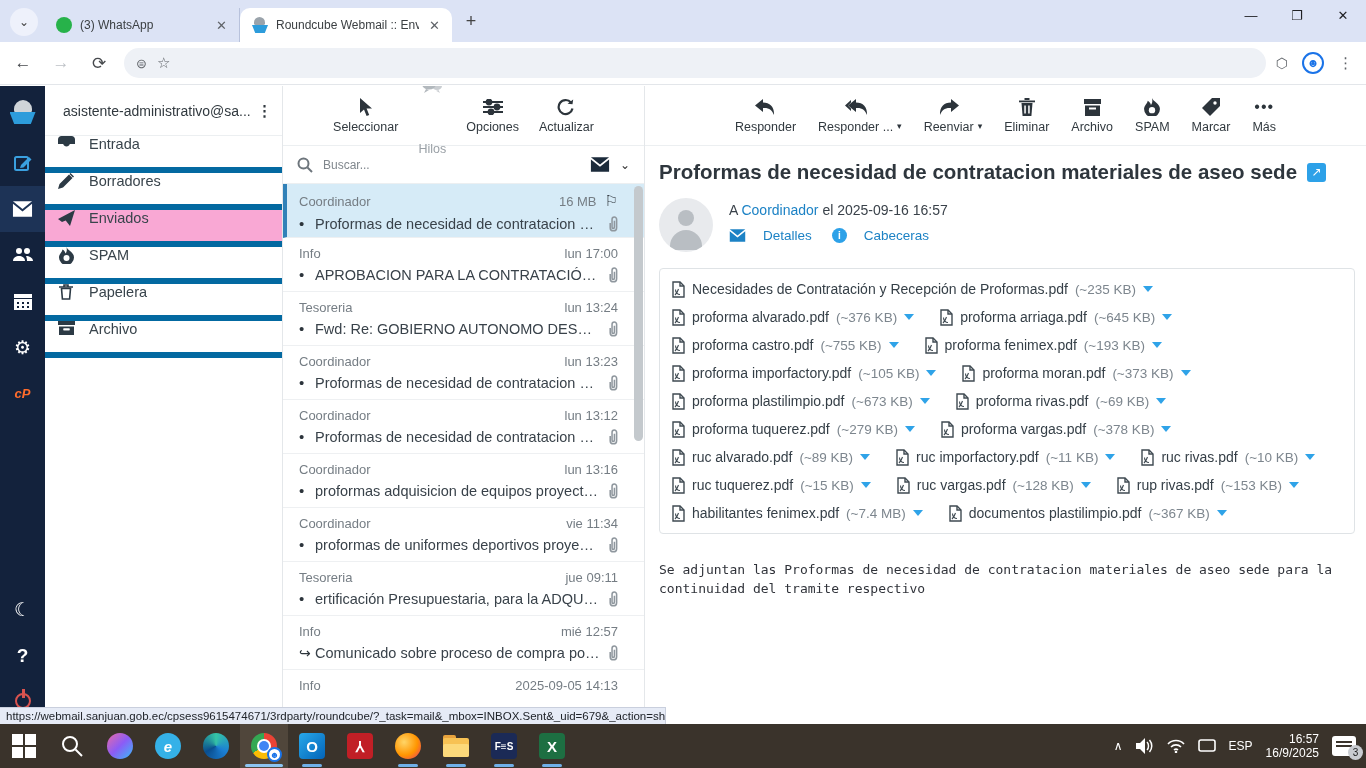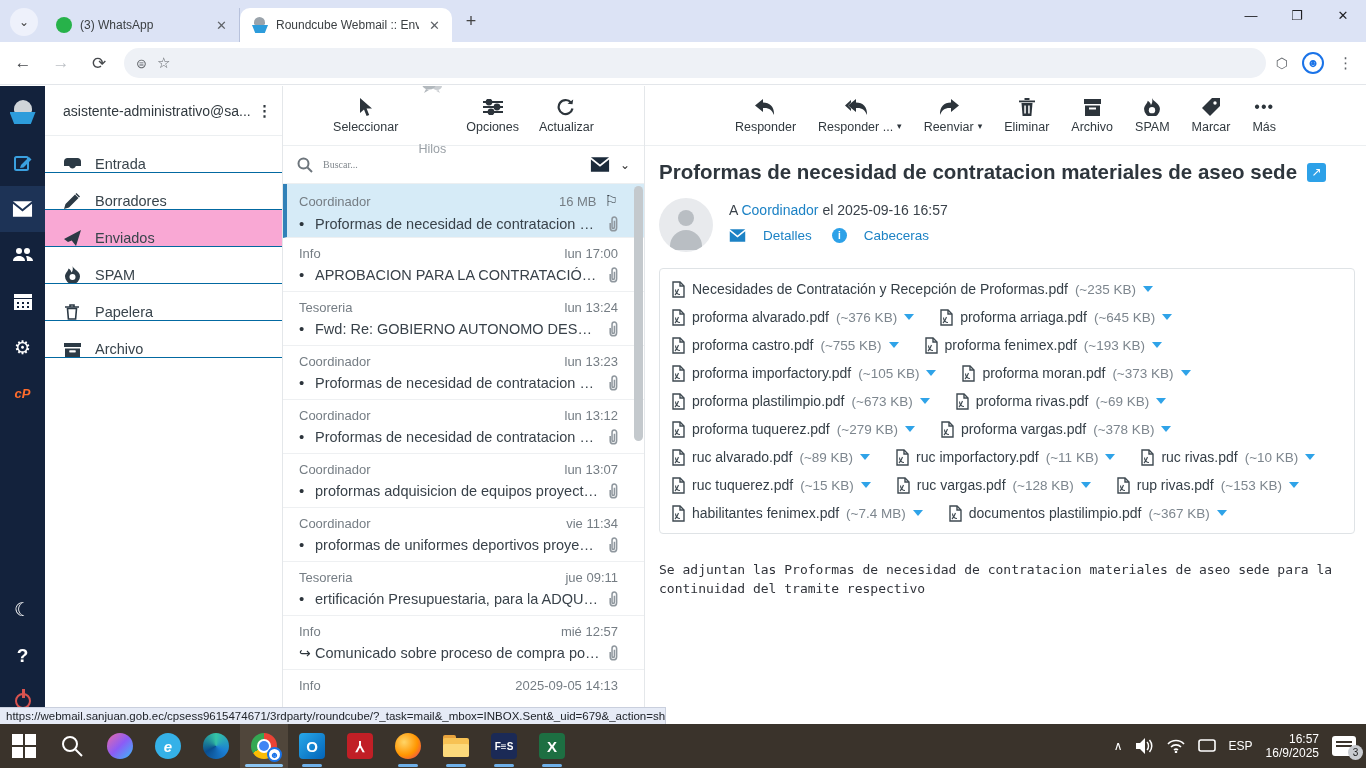--- a/index.html
+++ b/index.html
@@ -48,32 +48,32 @@
   .glyph { font-size:19px; line-height:1; }
   .cp-logo { color:#ff6c2c; font-weight:bold; font-style:italic; font-size:13px; }
   .power-ic { width:16px; height:16px; border:2.5px solid #d9534f; border-radius:50%; position:relative; }
   .power-ic::after { content:""; position:absolute; left:5px; top:-6px; width:3px; height:9px; background:#d9534f; }
 
   
   .folders { width:238px; border-right:1px solid #e4e7ea; flex:none; background:#fff; }
   .acct-row { height:50px; display:flex; align-items:center; padding:0 10px 0 18px; border-bottom:1px solid #eceff1; }
   .acct-name { flex:1; font-size:14px; color:#31393f; white-space:nowrap; overflow:hidden; }
   .acct-kebab { color:#31393f; font-size:15px; font-weight:bold; }
-  .folder-row { height:37px; display:flex; align-items:flex-end; gap:14px; padding-left:18px; border-bottom:1px solid #0369a1; color:#39444c; font-size:14.5px; }
+  .folder-row { height:37px; display:flex; align-items:flex-start; gap:14px; padding-left:12px; border-bottom:6px solid #0369a1; color:#39444c; font-size:14.5px; }
   .folder-row.is-selected { background:#f9a8d4; }
   .f-ic { width:18px; display:flex; justify-content:center; color:#2c3a45; }
 
   
   .mlist { width:362px; border-right:1px solid #e4e7ea; flex:none; display:flex; flex-direction:column; position:relative; background:#fff; }
   .list-toolbar { height:60px; display:flex; align-items:center; justify-content:center; gap:20px; border-bottom:1px solid #eceff1; flex:none; }
   .tb-btn { display:flex; flex-direction:column; align-items:center; gap:3px; color:#31393f; font-size:12.5px; }
   .tb-btn .ic { height:20px; display:flex; align-items:center; color:#2c343b; }
   .tb-btn.is-disabled { color:#9aa0a6;gap:46px; } .tb-btn.is-disabled .ic { color:#b2b8bd; }
   .search-row { height:38px; display:flex; align-items:center; padding:0 14px; border-bottom:1px solid #eceff1; gap:10px; flex:none; }
-  .search-input { flex:1; border:0; outline:0; font-size:10px; color:#333; font-family:Liberation Serif, serif; background:transparent; }
+  .search-input { flex:1; border:0; outline:0; font-size:12px; color:#333; font-family:Liberation Sans, sans-serif; background:transparent; }
   .search-input::placeholder { color:#80878d; }
   .search-scope { color:#1b2a3a; display:flex; align-items:center; }
   .search-caret { color:#333; font-size:12px; }
   .rows { flex:1; overflow:hidden; position:relative; }
   .msg-row { height:54px; padding:8px 26px 0 16px; border-bottom:1px solid #eef0f2; position:relative; }
   .msg-row.is-selected { background:#d6ebf7; border-left:4px solid #3181b8; padding-left:12px; }
   .msg-line1 { display:flex; align-items:center; font-size:13px; color:#757d84; }
   .msg-from { flex:1; }
   .msg-flag { display:none; color:#3c444b; font-size:15px; margin-left:8px; }
   .msg-row.is-flagged .msg-flag { display:inline; }
@@ -436,21 +436,21 @@
                 <svg width="11" height="17" viewBox="0 0 12 18" fill="none" stroke="#8f979e" stroke-width="1.7">
                   <path d="M3.5 8.5v5a3.5 3.5 0 0 0 7 0v-9a2.5 2.5 0 0 0-5 0v8.5a1.3 1.3 0 0 0 2.6 0v-7"></path>
                 </svg>
               </span>
             </div>
           </div>
 
           <div class="msg-row is-attachment">
             <div class="msg-line1">
               <span class="msg-from">Coordinador</span>
-              <span class="msg-meta">lun 13:07</span>
+              <span class="msg-meta">lun 13:16</span>
 
             </div>
             <div class="msg-line2">
               <span class="msg-dot">•</span>
               <span class="msg-subject">proformas adquisicion de equipos proyecto ...</span>
               <span class="msg-clip">
                 <svg width="11" height="17" viewBox="0 0 12 18" fill="none" stroke="#8f979e" stroke-width="1.7">
                   <path d="M3.5 8.5v5a3.5 3.5 0 0 0 7 0v-9a2.5 2.5 0 0 0-5 0v8.5a1.3 1.3 0 0 0 2.6 0v-7"></path>
                 </svg>
               </span>

